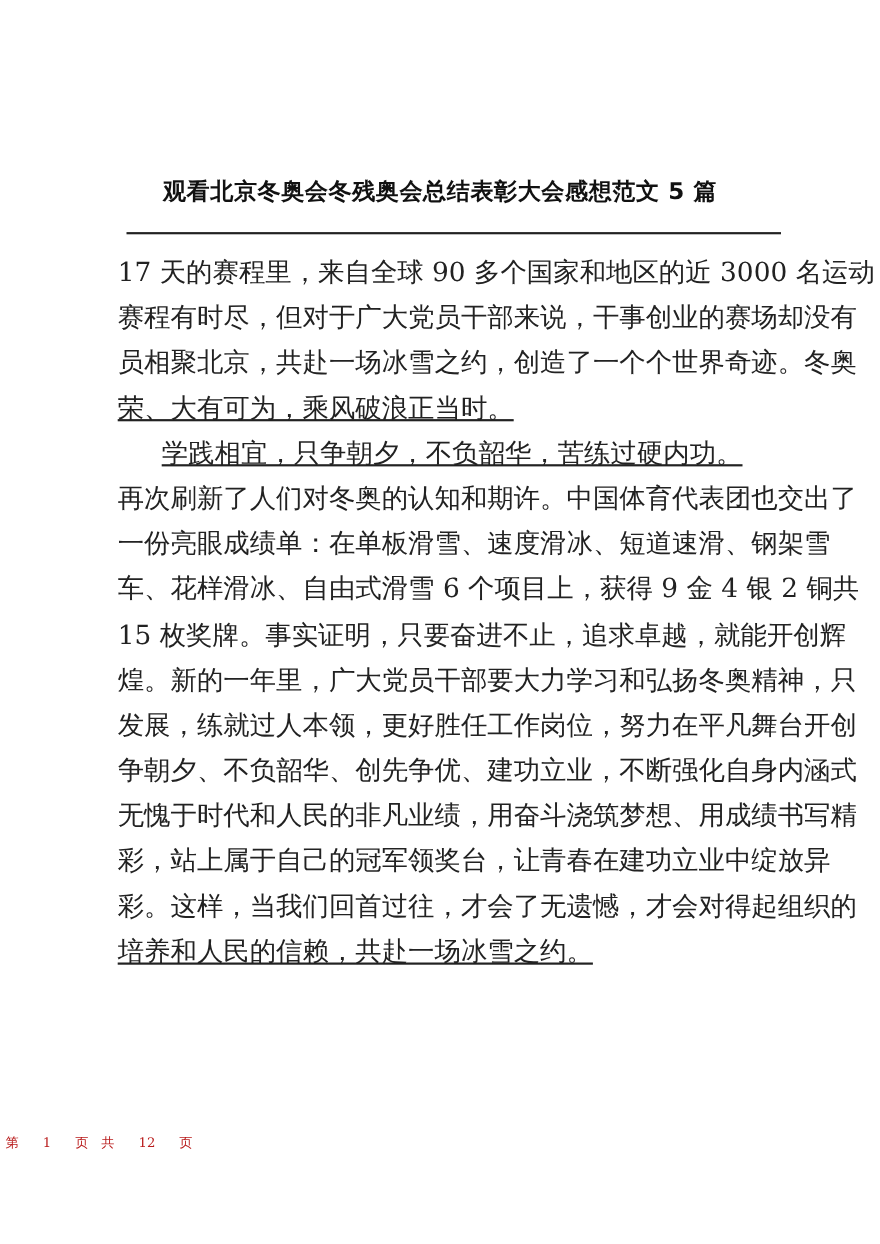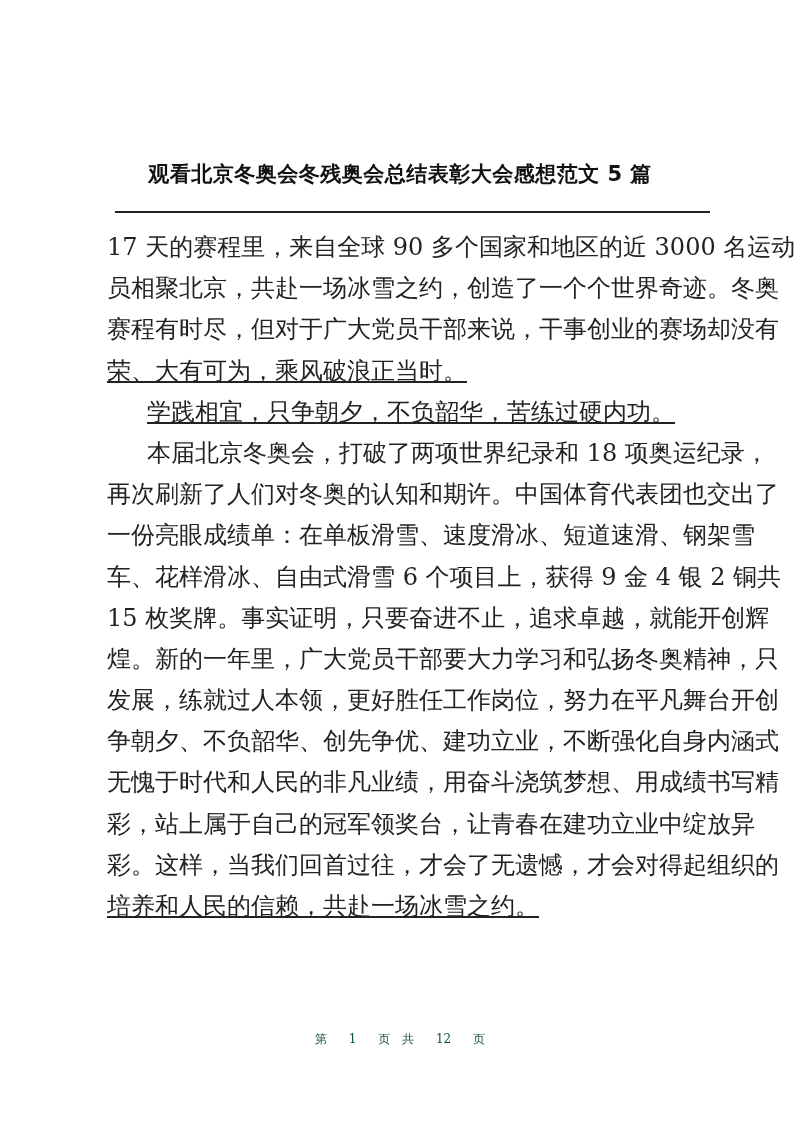--- a/index.html
+++ b/index.html
@@ -61,49 +61,47 @@
       text-decoration: underline;
     }
     .line.indent {
       padding-left: 40px;
     }
     .footer {
       position: absolute;
       top: 1031px;
       left: 0;
       width: 800px;
-      text-align: center;
       font-size: 12px;
-      color: #14532d;
+      color: #b91c1c;
       word-spacing: 8px;
     }
     .footer span { margin: 0 5px; }
   </style>
 </head>
 <body>
 
 <div class="page">
   <div class="title">观看北京冬奥会冬残奥会总结表彰大会感想范文 5 篇</div>
   <div class="rule"></div>
 
   <div class="body-text">
 
     <div>
       <span class="line">17 天的赛程里，来自全球 90 多个国家和地区的近 3000 名运动</span>
+      <span class="line">赛程有时尽，但对于广大党员干部来说，干事创业的赛场却没有</span>
       <span class="line">员相聚北京，共赴一场冰雪之约，创造了一个个世界奇迹。冬奥</span>
-      <span class="line">赛程有时尽，但对于广大党员干部来说，干事创业的赛场却没有</span>
       <span class="line last">荣、大有可为，乘风破浪正当时。</span>
     </div>
 
     <div>
       <span class="line indent last">学践相宜，只争朝夕，不负韶华，苦练过硬内功。</span>
     </div>
 
     <div>
-      <span class="line indent">本届北京冬奥会，打破了两项世界纪录和 18 项奥运纪录，</span>
       <span class="line">再次刷新了人们对冬奥的认知和期许。中国体育代表团也交出了</span>
       <span class="line">一份亮眼成绩单：在单板滑雪、速度滑冰、短道速滑、钢架雪</span>
       <span class="line">车、花样滑冰、自由式滑雪 6 个项目上，获得 9 金 4 银 2 铜共</span>
       <span class="line">15 枚奖牌。事实证明，只要奋进不止，追求卓越，就能开创辉</span>
       <span class="line">煌。新的一年里，广大党员干部要大力学习和弘扬冬奥精神，只</span>
       <span class="line">发展，练就过人本领，更好胜任工作岗位，努力在平凡舞台开创</span>
       <span class="line">争朝夕、不负韶华、创先争优、建功立业，不断强化自身内涵式</span>
       <span class="line">无愧于时代和人民的非凡业绩，用奋斗浇筑梦想、用成绩书写精</span>
       <span class="line">彩，站上属于自己的冠军领奖台，让青春在建功立业中绽放异</span>
       <span class="line">彩。这样，当我们回首过往，才会了无遗憾，才会对得起组织的</span>

